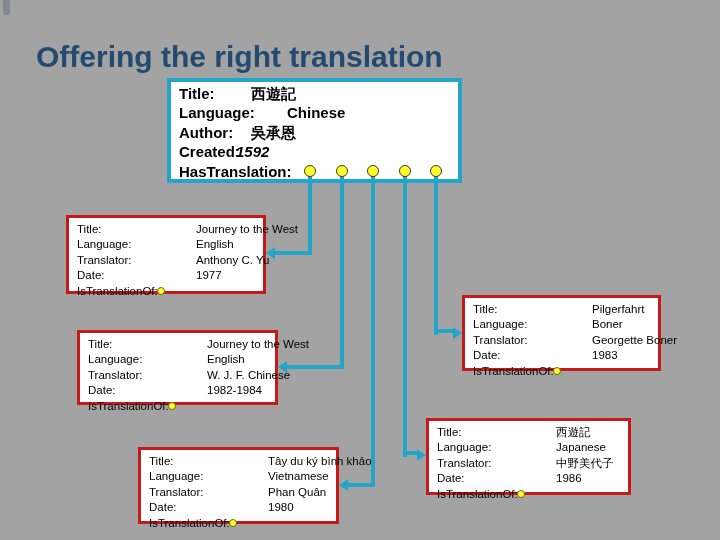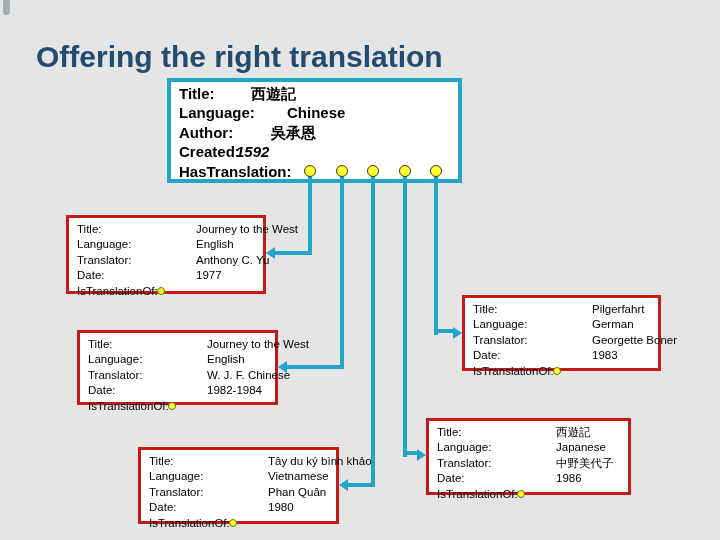--- a/index.html
+++ b/index.html
@@ -1,36 +1,36 @@
 <!DOCTYPE html>
 <html><head>
 <meta charset="utf-8">
 <style>
   html,body{margin:0;padding:0;}
   body{font-family:"Liberation Sans",sans-serif;}
-  .slide{position:relative;width:720px;height:540px;background:#e5e5e5;overflow:hidden;}
+  .slide{position:relative;width:720px;height:540px;background:#a3a3a3;overflow:hidden;}
 
   
   .slide-title{position:absolute;left:36px;top:20px;font-size:30px;font-weight:bold;
     color:#234A70;letter-spacing:0px;white-space:nowrap;}
 
   
   .corner-artifact{position:absolute;left:3px;top:0;width:7px;height:15px;
     background:#5b6b7a;opacity:.45;border-radius:0 0 3px 3px;}
 
   
   .source-box{position:absolute;left:167px;top:78px;width:295px;height:105px;
     box-sizing:border-box;border:4px solid #22A5C9;background:#fff;
     padding:2px 0 0 8px;}
   .srow{position:relative;height:19.4px;font-size:15px;font-weight:bold;color:#000;}
   .srow .slabel{position:absolute;left:0;top:0;line-height:19.4px;white-space:nowrap;}
   .srow .sval{position:absolute;top:0;line-height:19.4px;white-space:nowrap;}
   .srow .v1{left:72px;}
   .srow .v2{left:108px;}
-  .srow .v3{left:72px;margin-left:20px;}
+  .srow .v3{left:72px;}
   .srow .v4{left:57px;font-style:italic;}
 
   
   .node{position:absolute;width:12px;height:12px;border-radius:50%;
     background:#FFFF33;border:1.5px solid #3d3d00;box-sizing:border-box;}
 
   
   .seg{position:absolute;background:#22A5C9;}
   .arrow-left{position:absolute;width:0;height:0;
     border-top:6px solid transparent;border-bottom:6px solid transparent;
@@ -174,21 +174,21 @@
       </div>
   </div>
 
   <div class="tbox" style="left:462px;top:295px;width:199px;height:76px;">
     <div class="trow">
         <span class="tlabel">Title:</span>
         <span class="tval">Pilgerfahrt</span>
       </div>
     <div class="trow">
         <span class="tlabel">Language:</span>
-        <span class="tval">German</span>
+        <span class="tval">Boner</span>
       </div>
     <div class="trow">
         <span class="tlabel">Translator:</span>
         <span class="tval">Georgette Boner</span>
       </div>
     <div class="trow">
         <span class="tlabel">Date:</span>
         <span class="tval">1983</span>
       </div>
     <div class="trow">

